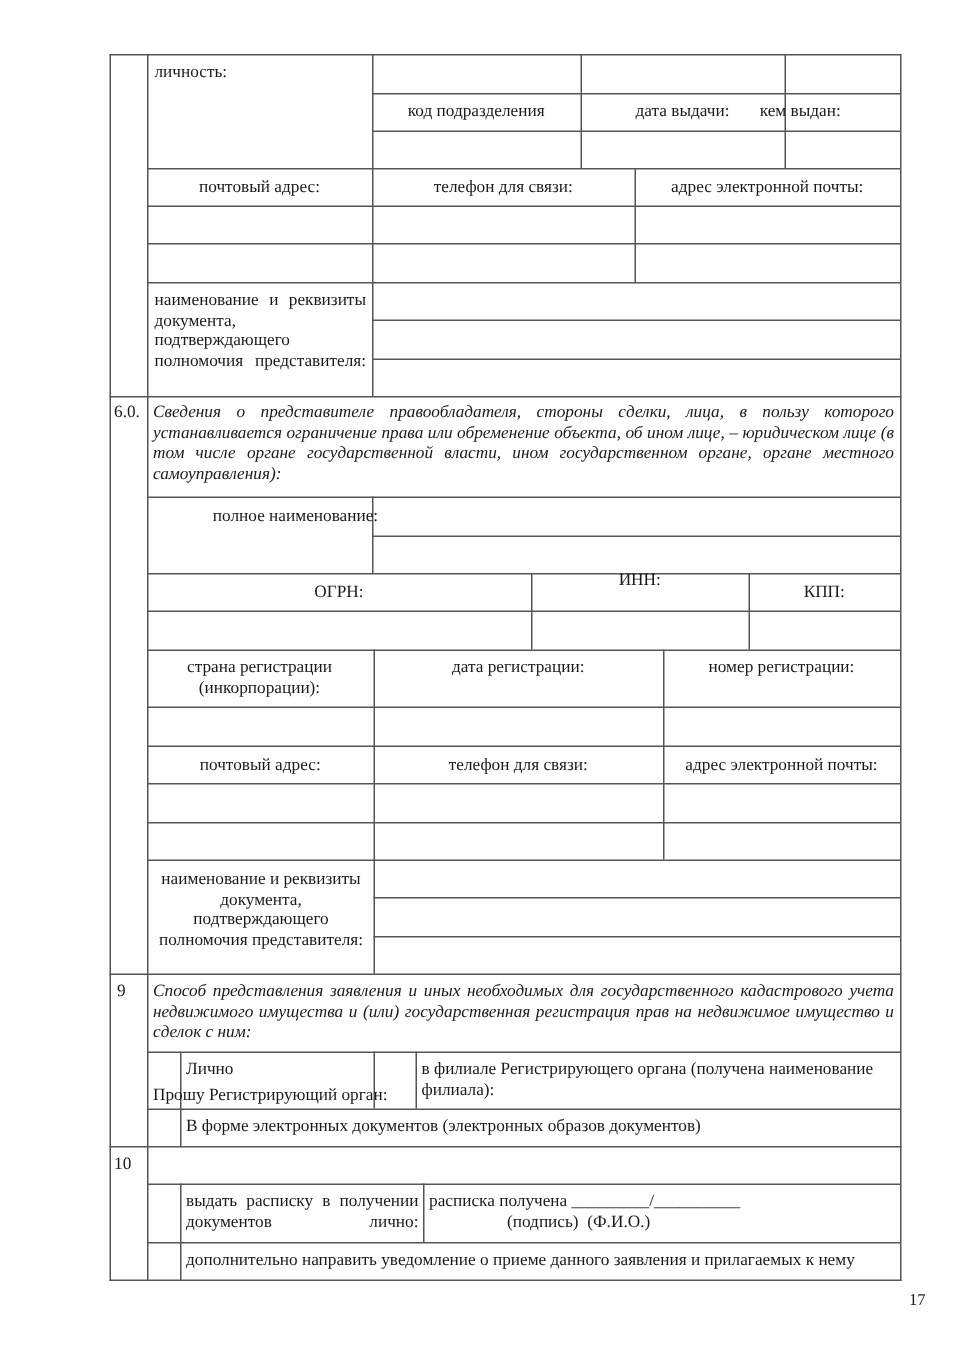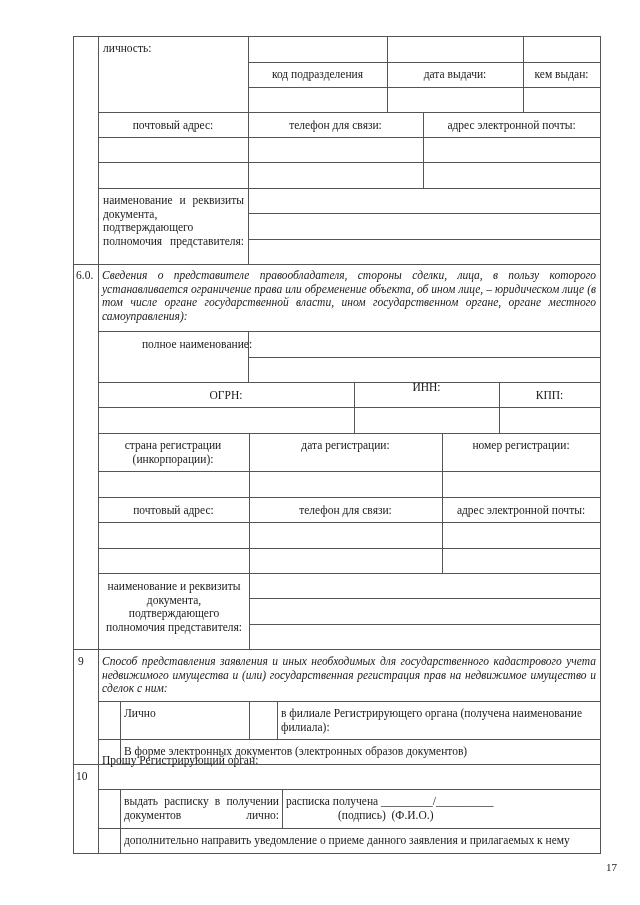--- a/index.html
+++ b/index.html
@@ -71,21 +71,21 @@
   <div class="ln v" style="left:282px; top:789px; height:39px;"></div>
   <div class="ln h" style="left:98px; top:828px; width:502px;"></div>
   <div class="ln h" style="left:73px; top:853px; width:528px;"></div>
 
   <div class="t" style="left:103px; top:42px;">личность:</div>
   <div style="position:absolute; left:249px; top:37px; width:138px; height:25px;"></div>
   <div style="position:absolute; left:388px; top:37px; width:135px; height:25px;"></div>
   <div style="position:absolute; left:524px; top:37px; width:76px; height:25px;"></div>
   <div class="t c" style="left:248px; top:68px; width:139px;">код подразделения</div>
   <div class="t c" style="left:387px; top:68px; width:136px;">дата выдачи:</div>
-  <div class="t c" style="left:523px; top:68px; width:77px;">кем выдан:</div>
+  <div class="t c" style="left:495px; top:68px; width:77px;">кем выдан:</div>
   <div style="position:absolute; left:249px; top:88px; width:138px; height:24px;"></div>
   <div style="position:absolute; left:388px; top:88px; width:135px; height:24px;"></div>
   <div style="position:absolute; left:524px; top:88px; width:76px; height:24px;"></div>
 
   <div class="t c" style="left:98px; top:119px; width:150px;">почтовый адрес:</div>
   <div class="t c" style="left:248px; top:119px; width:175px;">телефон для связи:</div>
   <div class="t c" style="left:423px; top:119px; width:177px;">адрес электронной почты:</div>
   <div style="position:absolute; left:99px; top:138px; width:149px; height:50px;"></div>
   <div style="position:absolute; left:249px; top:138px; width:174px; height:50px;"></div>
   <div style="position:absolute; left:424px; top:138px; width:176px; height:50px;"></div>
@@ -127,21 +127,21 @@
   <div class="t j" style="left:102px; top:655px; width:494px;">Способ представления заявления и иных необходимых для государственного кадастрового учета недвижимого имущества и (или) государственная регистрация прав на недвижимое имущество и сделок с ним:</div>
 
   <div style="position:absolute; left:99px; top:702px; width:21px; height:37px;"></div>
   <div class="t" style="left:124px; top:707px;">Лично</div>
   <div style="position:absolute; left:250px; top:702px; width:27px; height:37px;"></div>
   <div class="t" style="left:281px; top:707px; width:315px;">в филиале Регистрирующего органа (получена наименование филиала):</div>
   <div style="position:absolute; left:99px; top:740px; width:21px; height:24px;"></div>
   <div class="t" style="left:124px; top:745px;">В форме электронных документов (электронных образов документов)</div>
 
   <div class="t" style="left:76px; top:770px;">10</div>
-  <div class="t" style="left:102px; top:754px;">Прошу Регистрирующий орган:</div>
+  <div class="t" style="left:102px; top:724px;">Прошу Регистрирующий орган:</div>
 
   <div style="position:absolute; left:99px; top:790px; width:21px; height:38px;"></div>
   <div class="t jl" style="left:124px; top:795px; width:155px;">выдать расписку в получении документов лично:</div>
   <div class="t" style="left:286px; top:795px;">
     <span>расписка получена</span>
     <span>_________/__________</span>
   </div>
   <div class="t" style="left:338px; top:809px; white-space:pre;">(подпись)  (Ф.И.О.)</div>
 
   <div style="position:absolute; left:99px; top:829px; width:21px; height:24px;"></div>

